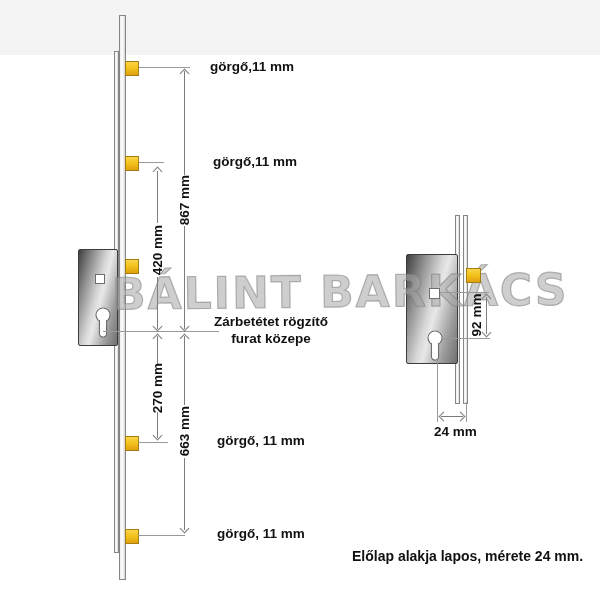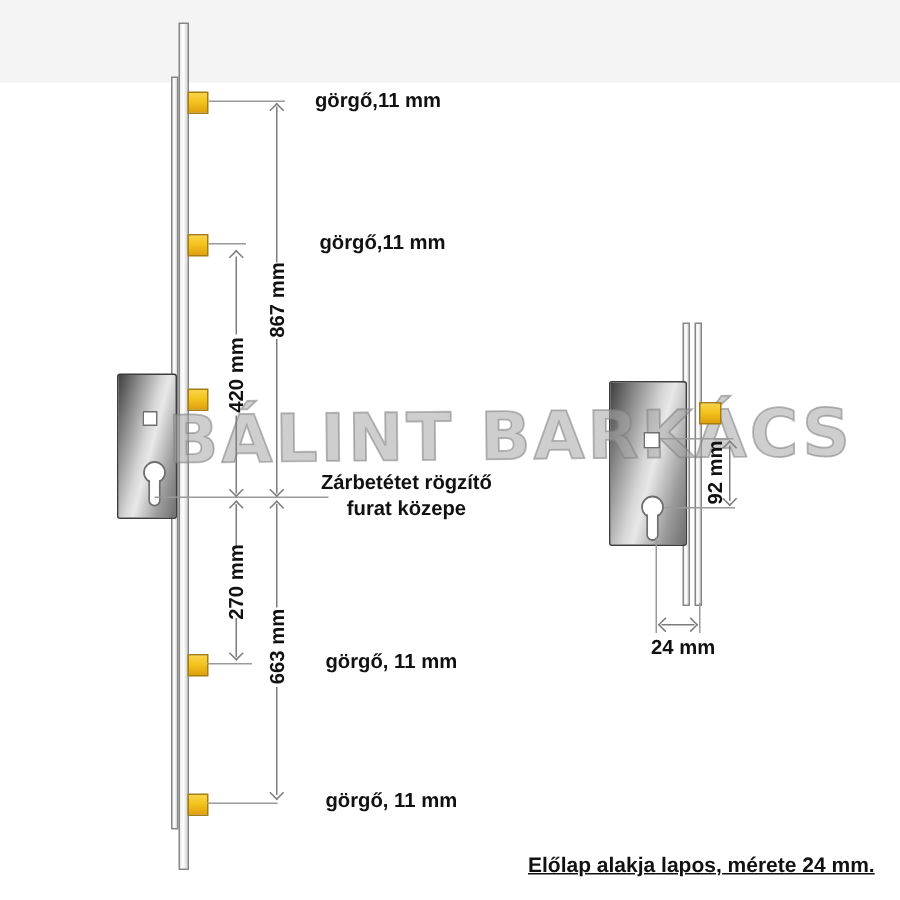--- a/index.html
+++ b/index.html
@@ -148,15 +148,15 @@
   <div class="abs chev down" style="left:483px;top:329px;"></div>
   <div class="abs vtext" style="left:446px;top:306px;">92 mm</div>
 
   <div class="abs vext" style="left:437px;top:358px;height:64px;"></div>
   <div class="abs vext" style="left:466px;top:402px;height:20px;"></div>
   <div class="abs hline" style="left:441px;top:416px;width:22px;border-top-color:#7d7d7d;border-top-width:1px;"></div>
   <div class="abs chev lf" style="left:440px;top:413px;"></div>
   <div class="abs chev rt" style="left:457px;top:413px;"></div>
   <div class="abs lbl" style="left:434px;top:424px;">24 mm</div>
 
-  <div class="abs" id="footer-note" style="left:352px;top:568px;text-decoration:underline;">Előlap alakja lapos, mérete 24 mm.</div>
+  <div class="abs" id="footer-note" style="left:352px;top:548px;">Előlap alakja lapos, mérete 24 mm.</div>
 
 </div>
 
 </body></html>

